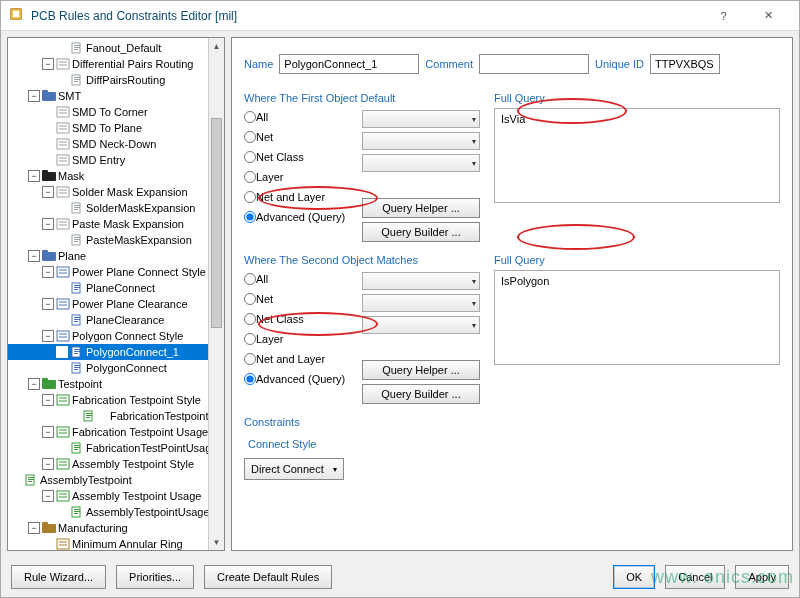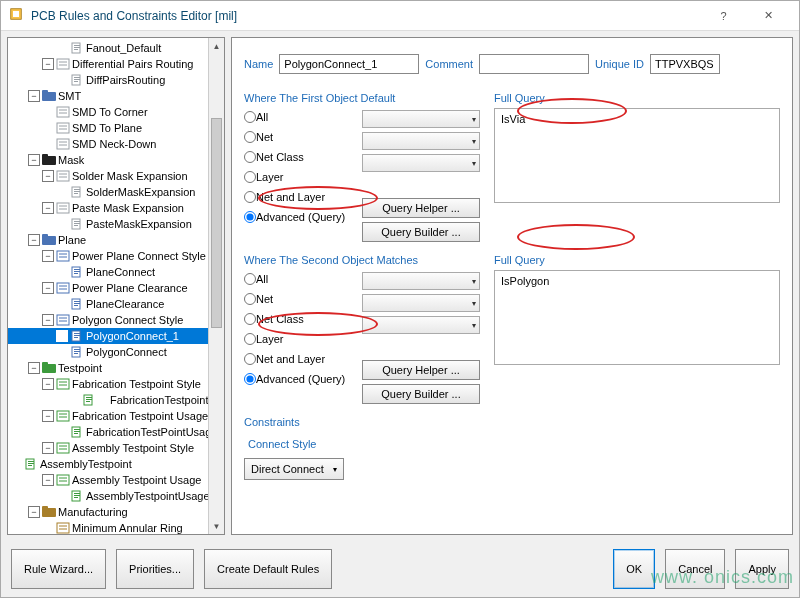--- a/index.html
+++ b/index.html
@@ -32,21 +32,21 @@
 .combo { height: 18px; border: 1px solid #aaa; background: linear-gradient(#fcfcfc,#e8e8e8); display: flex; align-items: center; justify-content: flex-end; padding: 0 3px; }
 .combo .chev { font-size: 8px; color: #333; }
 .btn { height: 20px; border: 1px solid #888; background: linear-gradient(#fcfcfc,#e4e4e4); display: flex; align-items: center; justify-content: center; font-size: 11px; color: #000; }
 .query-col { flex: 1; }
 .query-box { border: 1px solid #aaa; background: #fff; height: 95px; padding: 4px 6px; font-family: "Courier New", monospace; font-size: 12px; color: #000; position: relative; }
 .constraints { margin-top: 12px; }
 .connect-style-label { color: #1e6bb8; margin: 10px 0 8px 4px; }
 .select { height: 22px; border: 1px solid #888; background: linear-gradient(#fcfcfc,#e8e8e8); display: flex; align-items: center; justify-content: space-between; padding: 0 6px; width: 100px; font-size: 11px; }
 .footer { padding: 8px 10px; display: flex; align-items: center; gap: 10px; background: #f0f0f0; }
 .footer .spacer { flex: 1; }
-.footer button { height: 40px; border: 1px solid #888; background: linear-gradient(#fcfcfc,#e4e4e4); padding: 0 12px; font-size: 11px; }
+.footer button { height: 24px; border: 1px solid #888; background: linear-gradient(#fcfcfc,#e4e4e4); padding: 0 12px; font-size: 11px; }
 .footer button.default { border: 1px solid #0078d7; box-shadow: 0 0 0 1px rgba(0,120,215,.3) inset; }
 .scrollbar-v { position: absolute; right: 0; top: 0; bottom: 0; width: 16px; background: #f0f0f0; border-left: 1px solid #ccc; }
 .scrollbar-v .thumb { position: absolute; left: 2px; right: 2px; top: 80px; height: 210px; background: #cdcdcd; border: 1px solid #aaa; }
 .scrollbar-v .arrow { position: absolute; left: 0; right: 0; height: 16px; display:flex; align-items:center; justify-content:center; font-size: 8px; color:#555; background:#f0f0f0; }
 .scrollbar-v .arrow.up { top: 0; }
 .scrollbar-v .arrow.down { bottom: 0; }
 .red-ellipse { position: absolute; border: 2px solid #d82525; border-radius: 50%; pointer-events: none; }
 .watermark { position: absolute; right: 6px; bottom: 10px; color: rgba(31,161,106,0.55); font-size: 18px; font-weight: 400; letter-spacing: 1px; pointer-events: none; }
 .icon-svg { width: 14px; height: 12px; }
 </style>
@@ -140,20 +140,31 @@
             <div class="tree-row" style="padding-left: 34px;">
               <span class="tw empty"></span>
               <span class="node-icon">
                 <svg class="icon-svg" viewBox="0 0 14 12">
                   <rect x="1" y="1" width="12" height="10" fill="none" stroke="#9aa0a6"></rect>
                   <line x1="3" y1="4" x2="11" y2="4" stroke="#9aa0a6"></line>
                   <line x1="3" y1="7" x2="11" y2="7" stroke="#9aa0a6"></line>
                 </svg>
               </span>
               <span>SMD Neck-Down</span>
+            </div>
+            <div class="tree-row" style="padding-left: 34px;">
+              <span class="tw empty"></span>
+              <span class="node-icon">
+                <svg class="icon-svg" viewBox="0 0 14 12">
+                  <rect x="1" y="1" width="12" height="10" fill="none" stroke="#9aa0a6"></rect>
+                  <line x1="3" y1="4" x2="11" y2="4" stroke="#9aa0a6"></line>
+                  <line x1="3" y1="7" x2="11" y2="7" stroke="#9aa0a6"></line>
+                </svg>
+              </span>
+              <span>SMD Entry</span>
             </div>
             <div class="tree-row" style="padding-left: 20px;">
               <span class="tw">−</span>
               <span class="node-icon">
                 <svg class="icon-svg" viewBox="0 0 14 12">
                   <rect x="0" y="2" width="14" height="9" fill="#222" rx="1"></rect>
                   <rect x="0" y="0" width="6" height="4" fill="#222" rx="1"></rect>
                 </svg>
               </span>
               <span>Mask</span>

